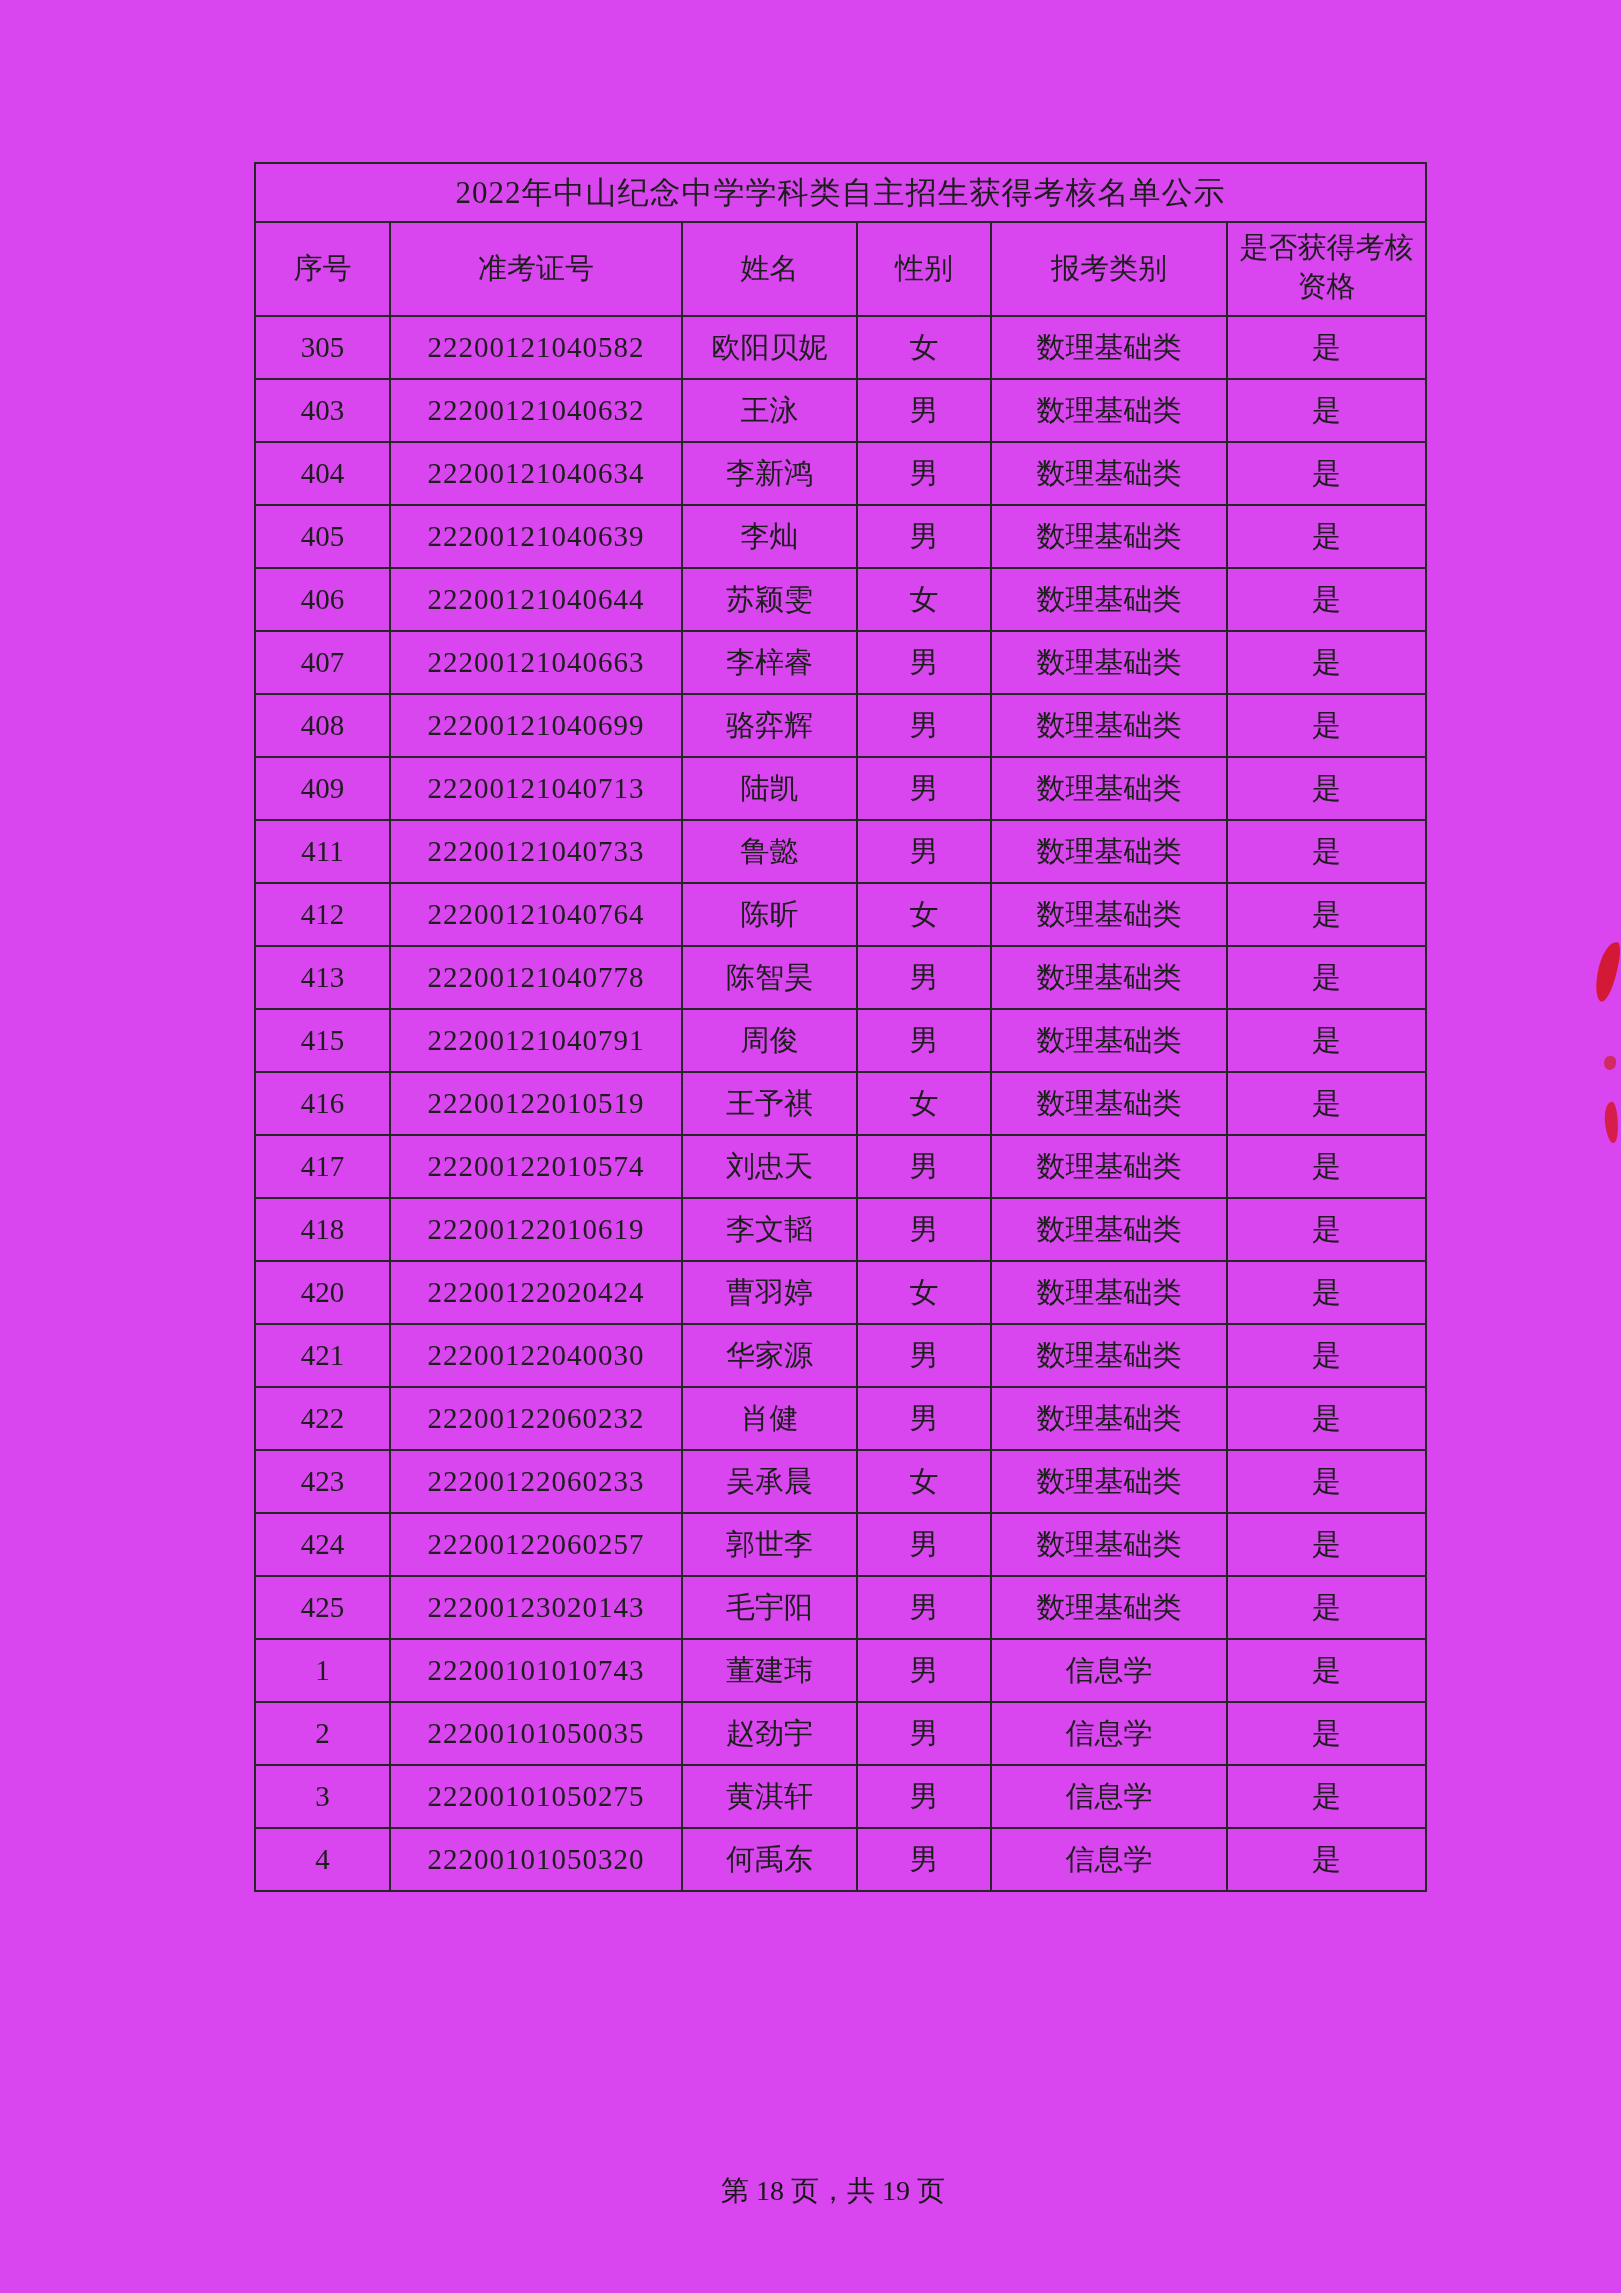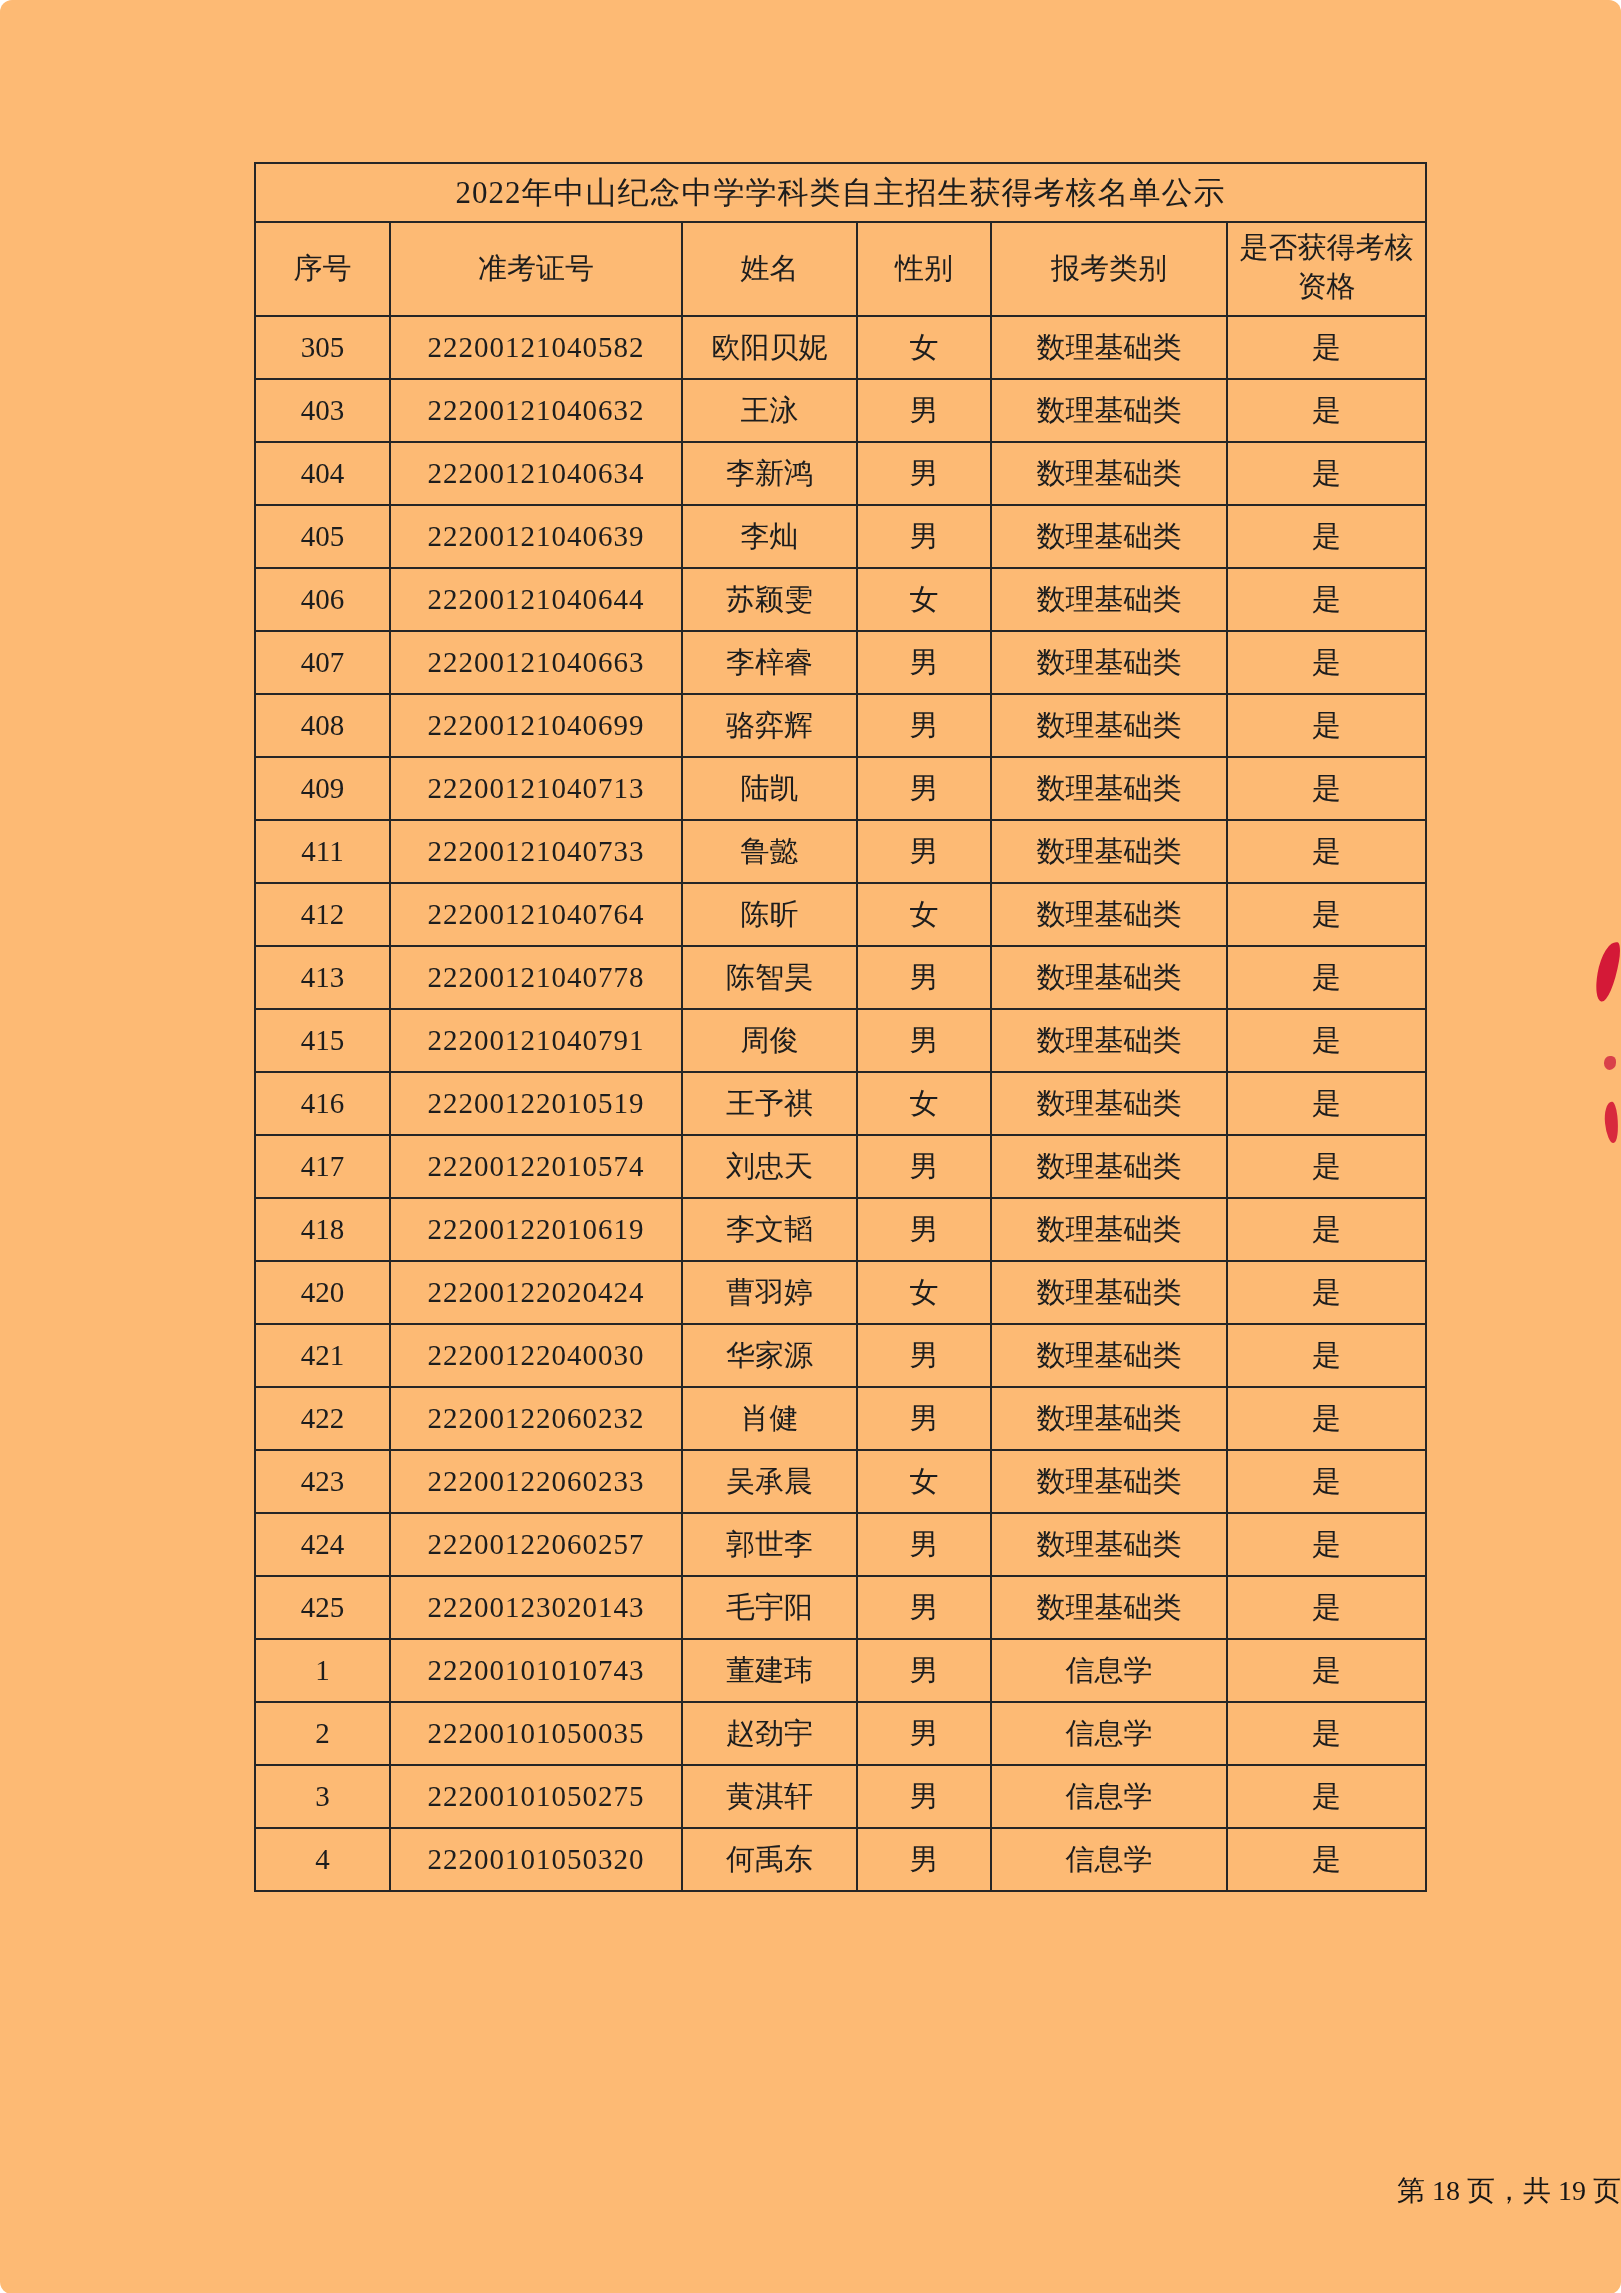--- a/index.html
+++ b/index.html
@@ -4,21 +4,21 @@
 <style>
   html,body{margin:0;padding:0;}
   body{
     width:1621px;height:2294px;
     background:#ffffff;
     font-family:"Liberation Serif","DejaVu Serif",serif;
     color:#1d1d1d;
     position:relative;
     overflow:hidden;
   }
-  .page{position:absolute;inset:0;background:#fdba74;border-radius:12px;}
+  .page{position:absolute;inset:0;background:#d946ef;}
 
   table.roster{
     position:absolute;left:254px;top:162px;
     width:1172px;
     border-collapse:collapse;
     table-layout:fixed;
     border:2.9px solid #262626;
   }
   table.roster td, table.roster th{
     border:2px solid #262626;
@@ -43,21 +43,21 @@
   tbody.data td{
     height:61px;
     font-size:29px;
   }
   tbody.data td.c-ticket{letter-spacing:1px;}
 
   .footer{
     position:absolute;
     left:0;right:0;
     top:2172px;
-    text-align:right;
+    text-align:center;
     font-size:28px;
     margin-left:45px;
     color:#161616;
   }
 
   
   .red-mark{position:absolute;}
   .mark-1{
     left:1598px;top:941px;width:18.6px;height:61px;
     background:#d41937;

